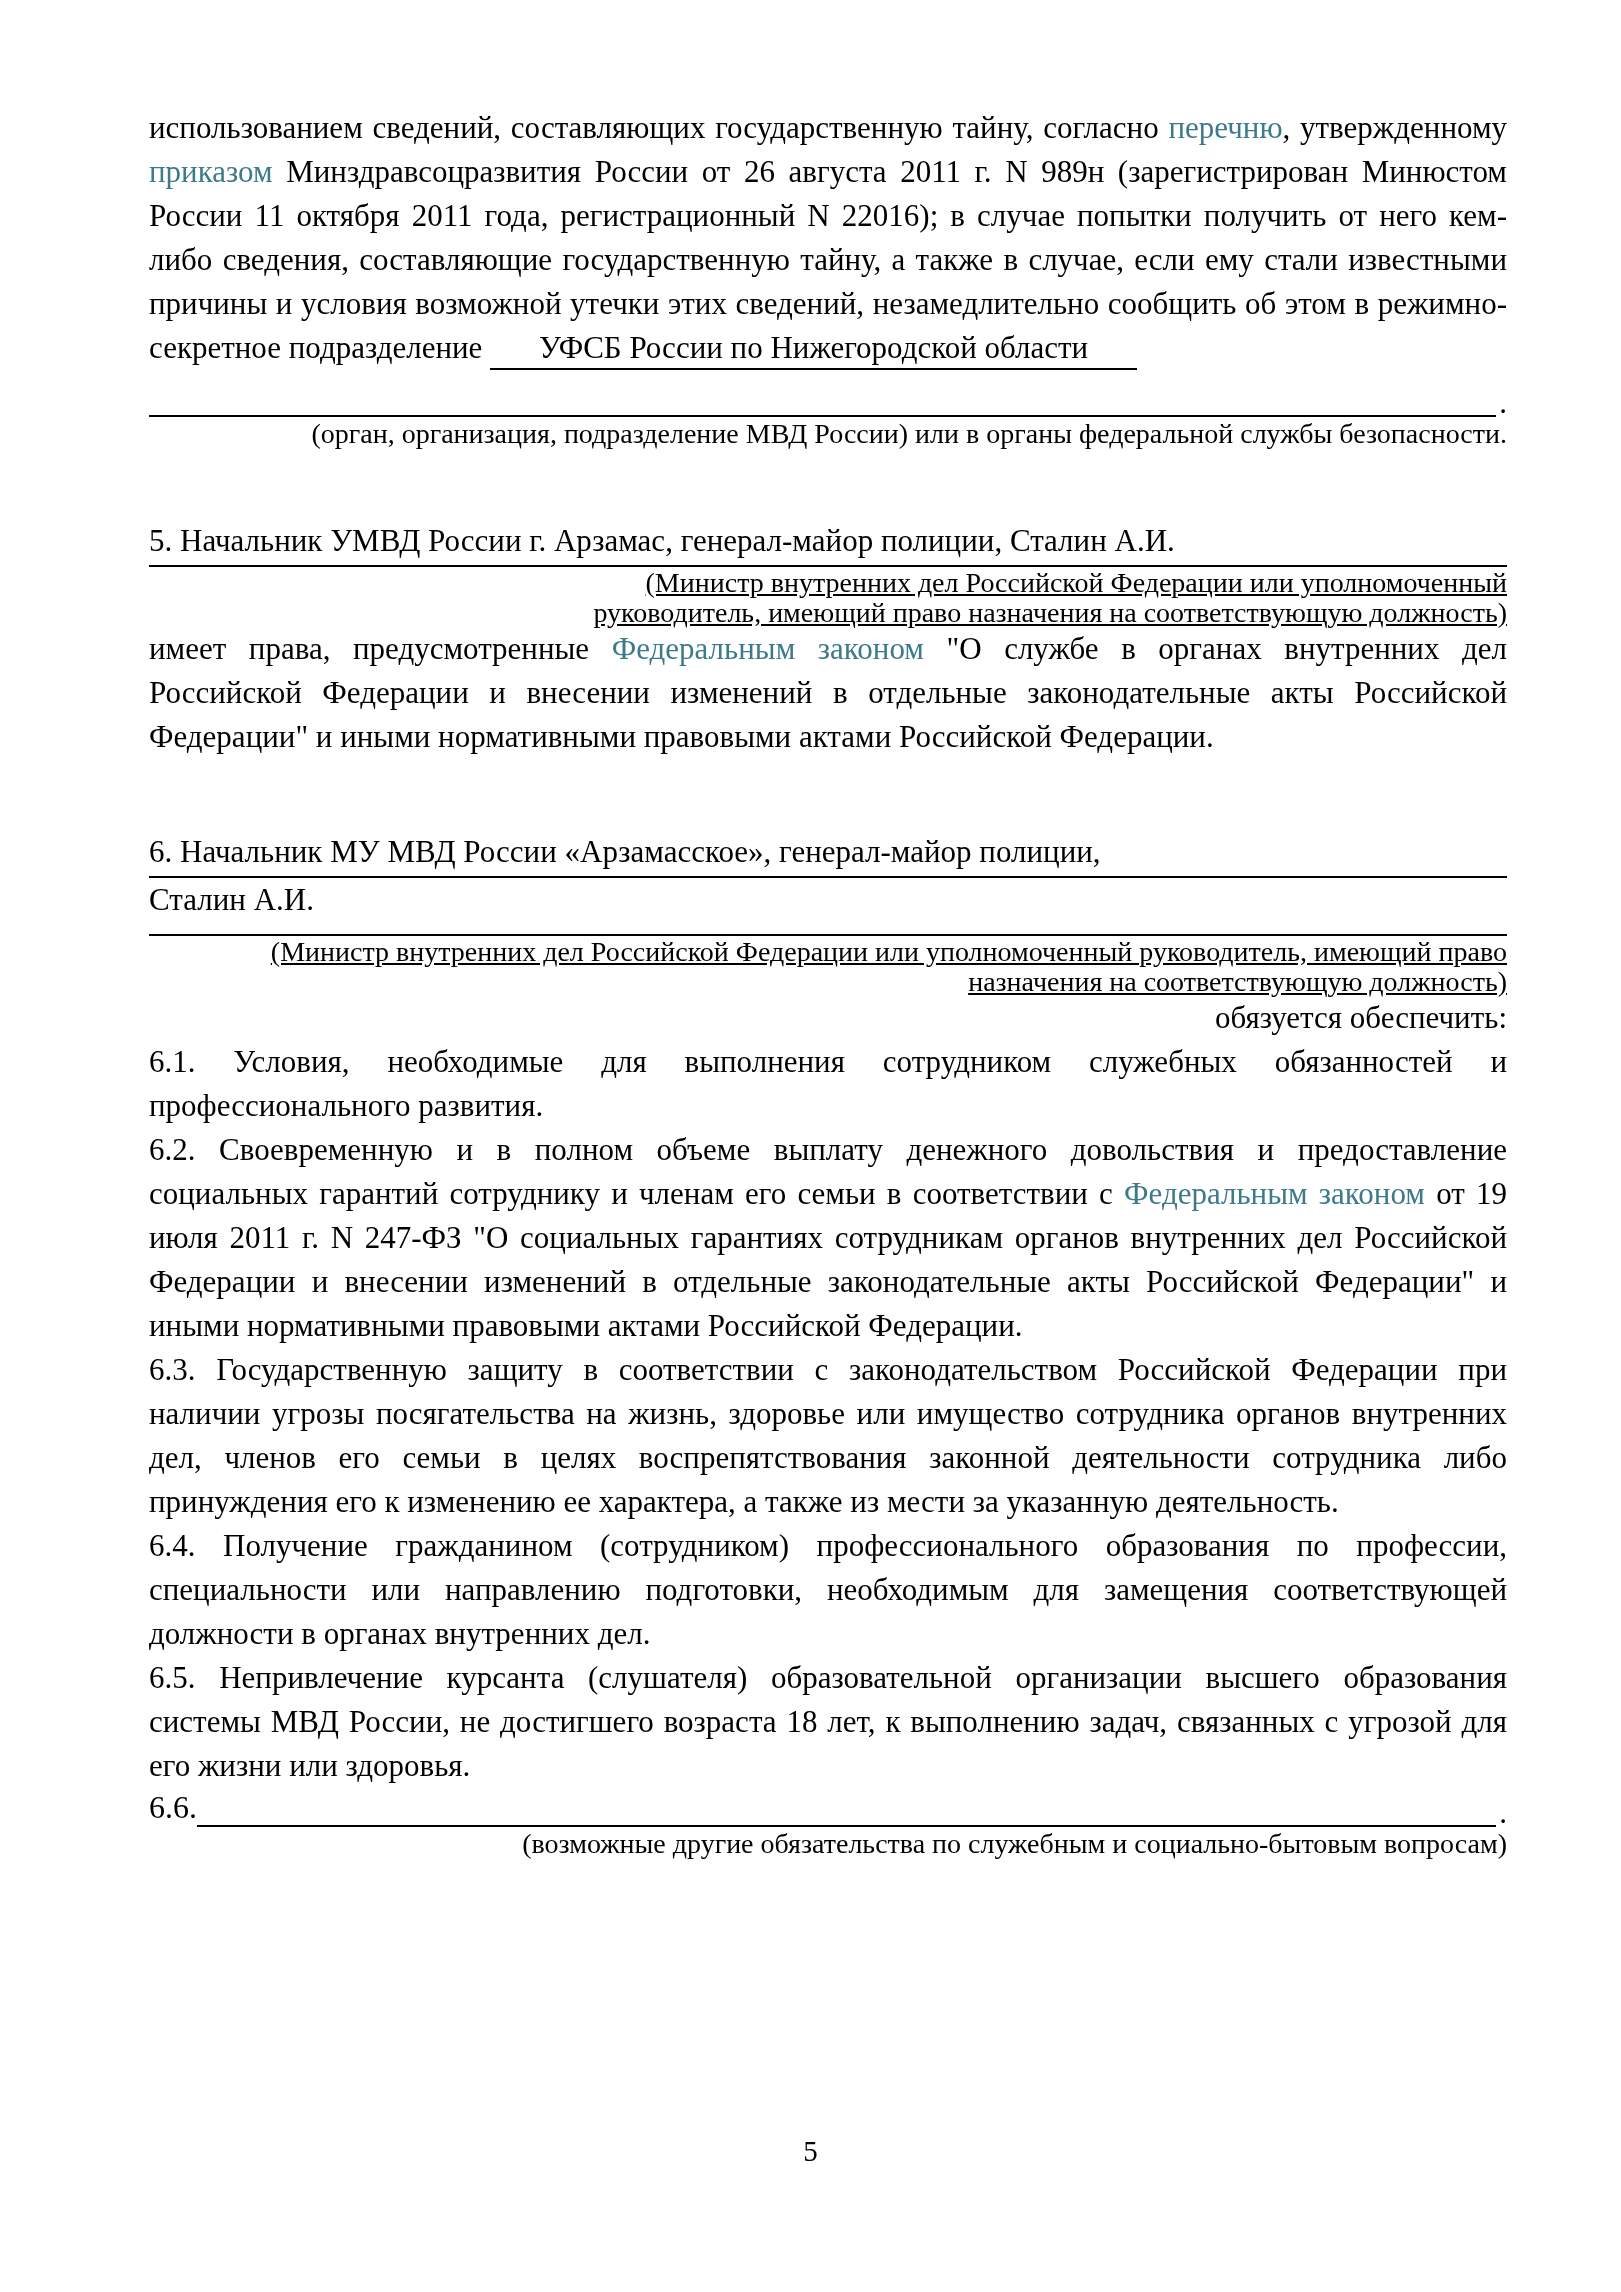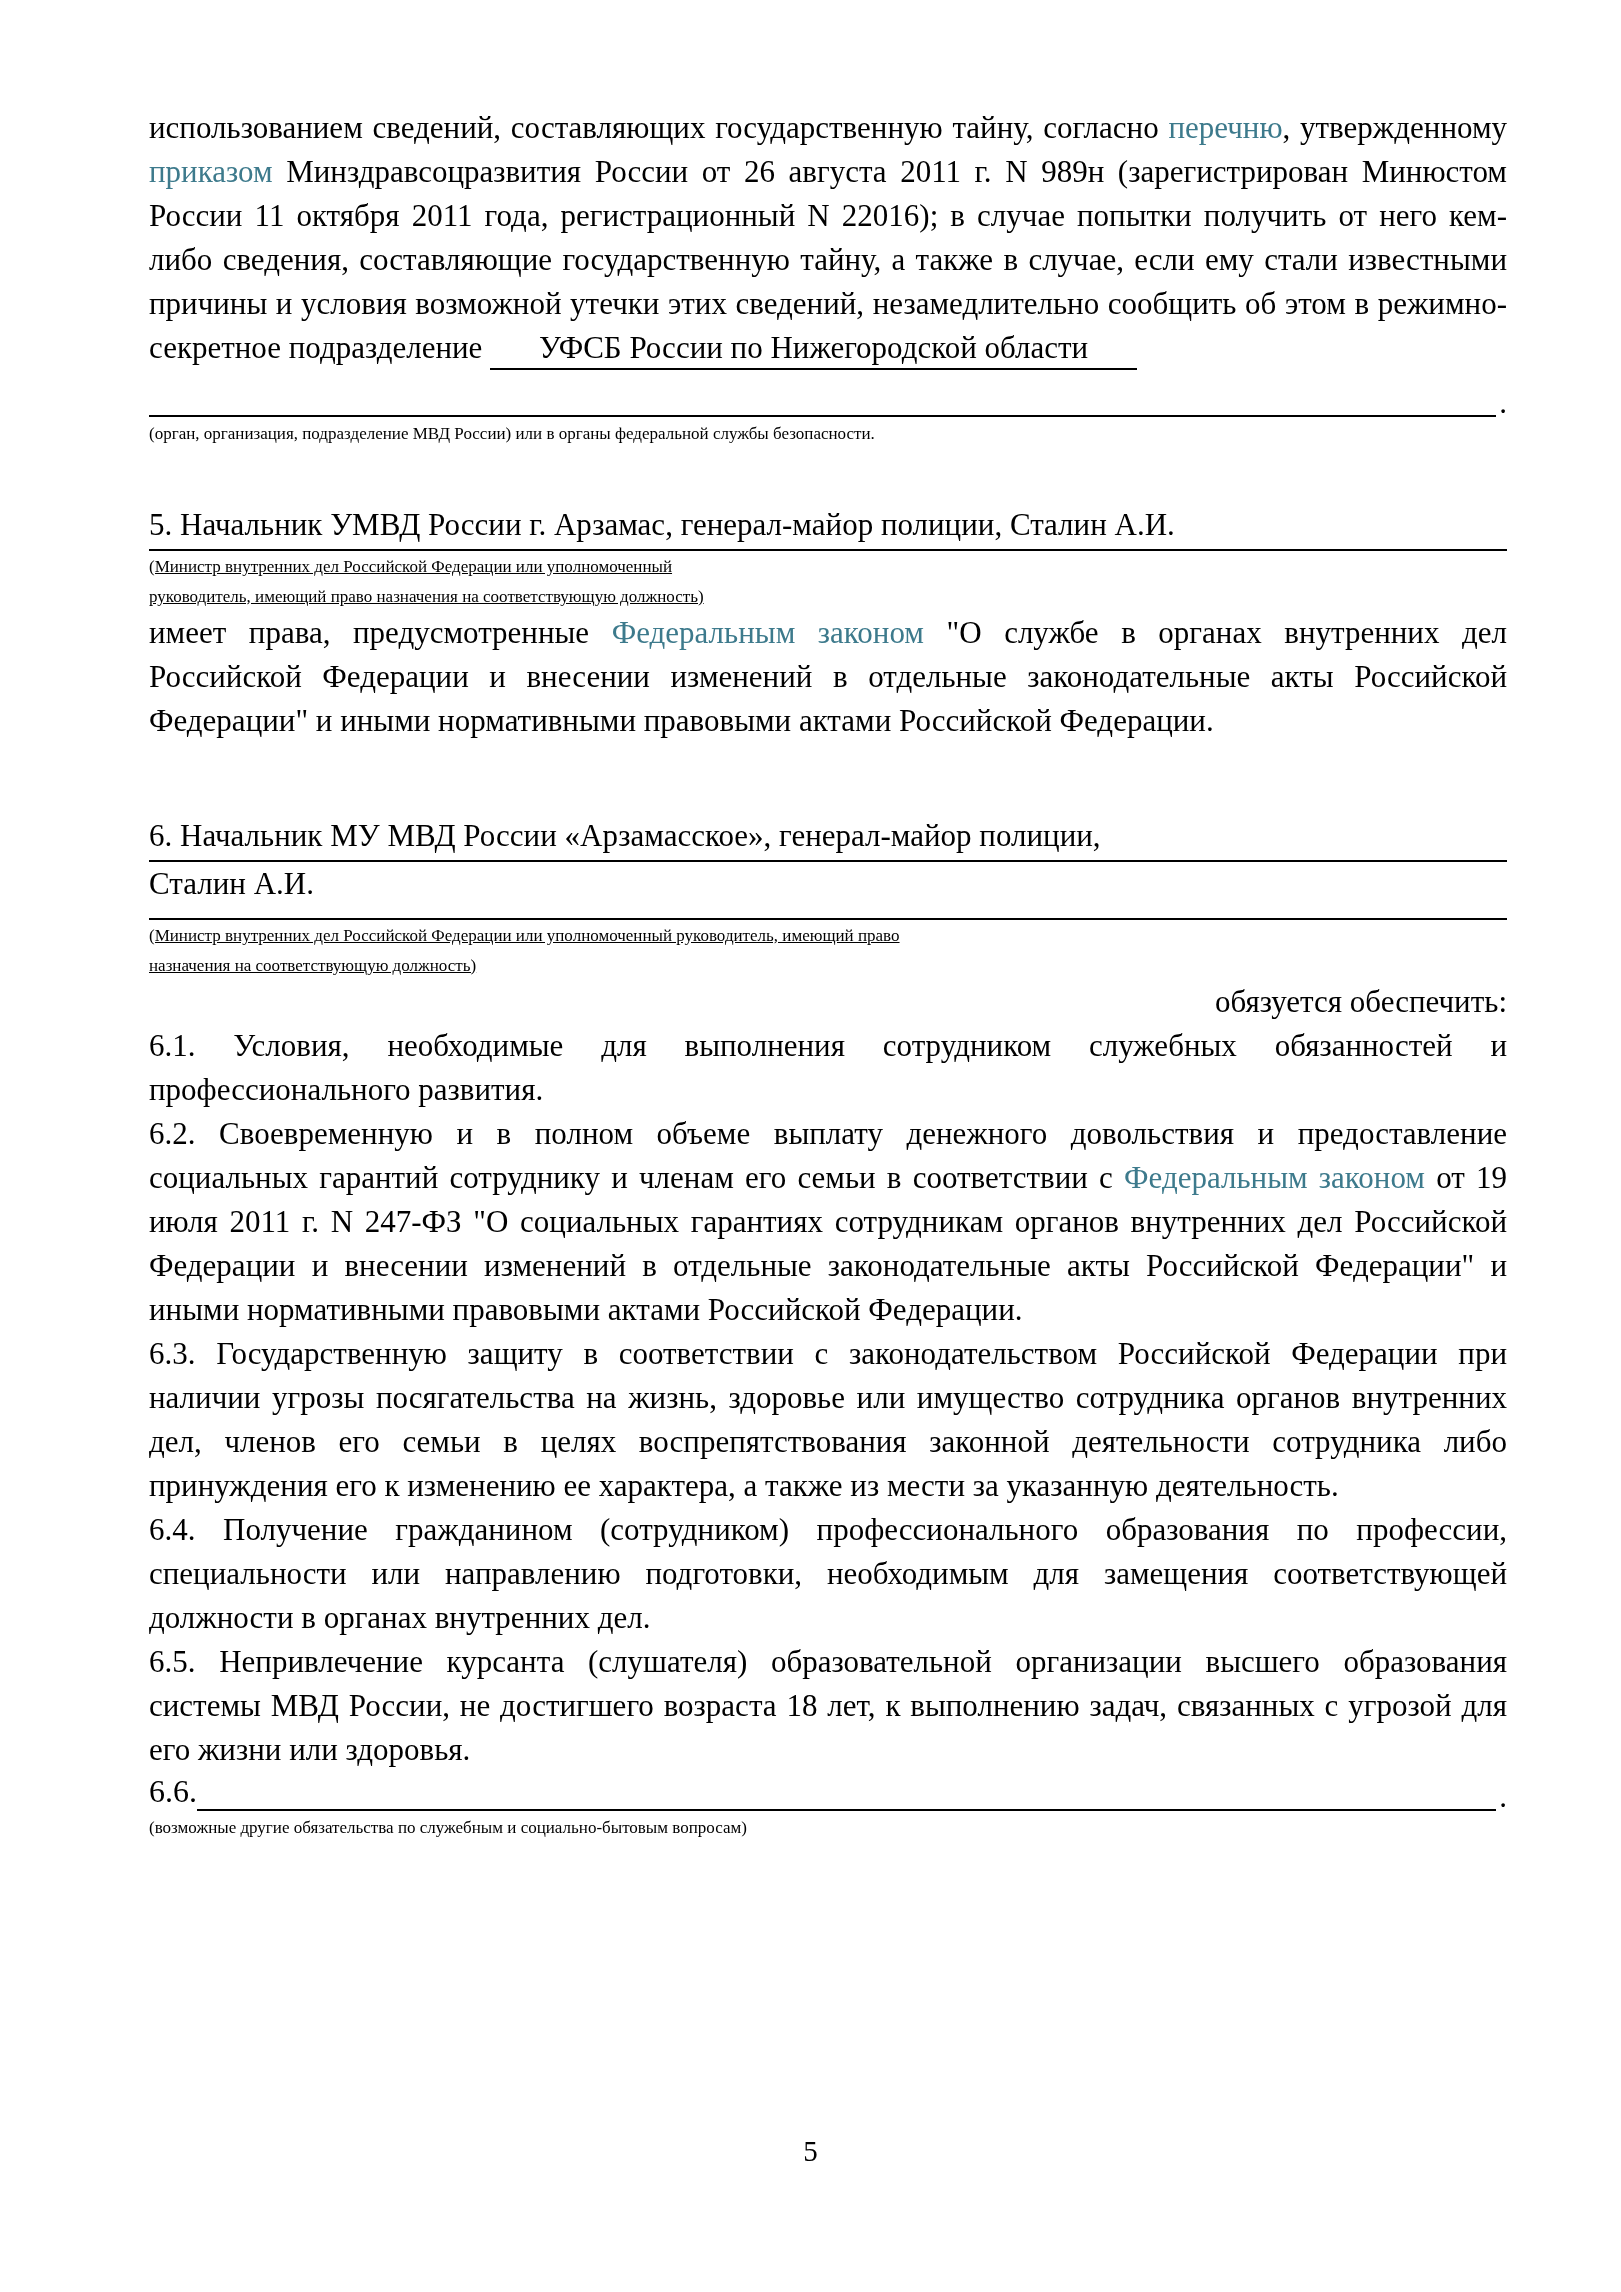--- a/index.html
+++ b/index.html
@@ -66,41 +66,42 @@
   }
   .rule-row .tail {
     font-size: 31px;
     line-height: 27.4px;
     padding-left: 2.9px;
   }
 
   
   .caption {
     margin: 2px 0 0 0;
-    font-size: 17px;
+    font-size: 28px;
     line-height: 29px;
-    text-align: left;
+    text-align: right;
   }
   .caption.tight {
     line-height: 28px;
     text-decoration: underline;
   }
 
   
   .heading-underline {
     margin: 0;
     font-size: 31px;
     line-height: 44px;
     text-align: justify;
     text-justify: inter-word;
   }
 
   .ul-block {
     border-bottom: 2.4px solid #000;
     padding-bottom: 2px;
+    margin-top: 16px;
   }
   .spacer-lg { height: 55px; }
   .spacer-xl { height: 71px; }
 
   
   .sixsix {
     display: flex;
     align-items: flex-end;
     margin-top: 0;
   }

